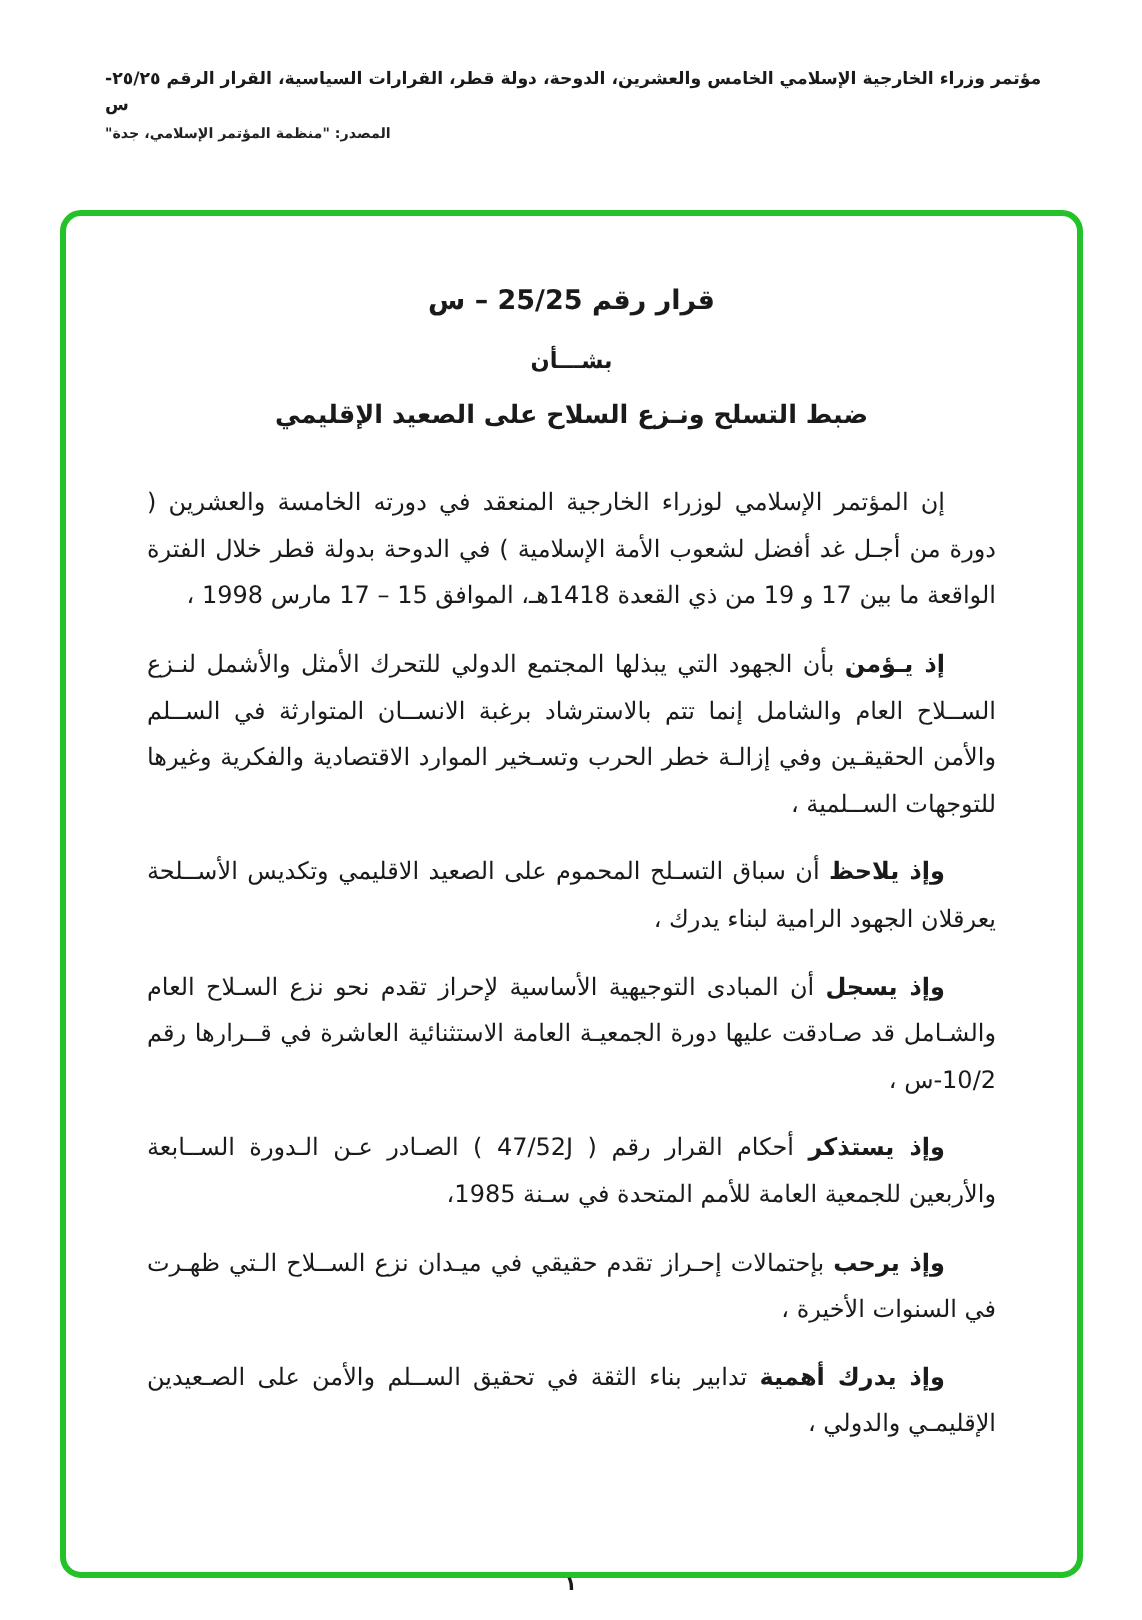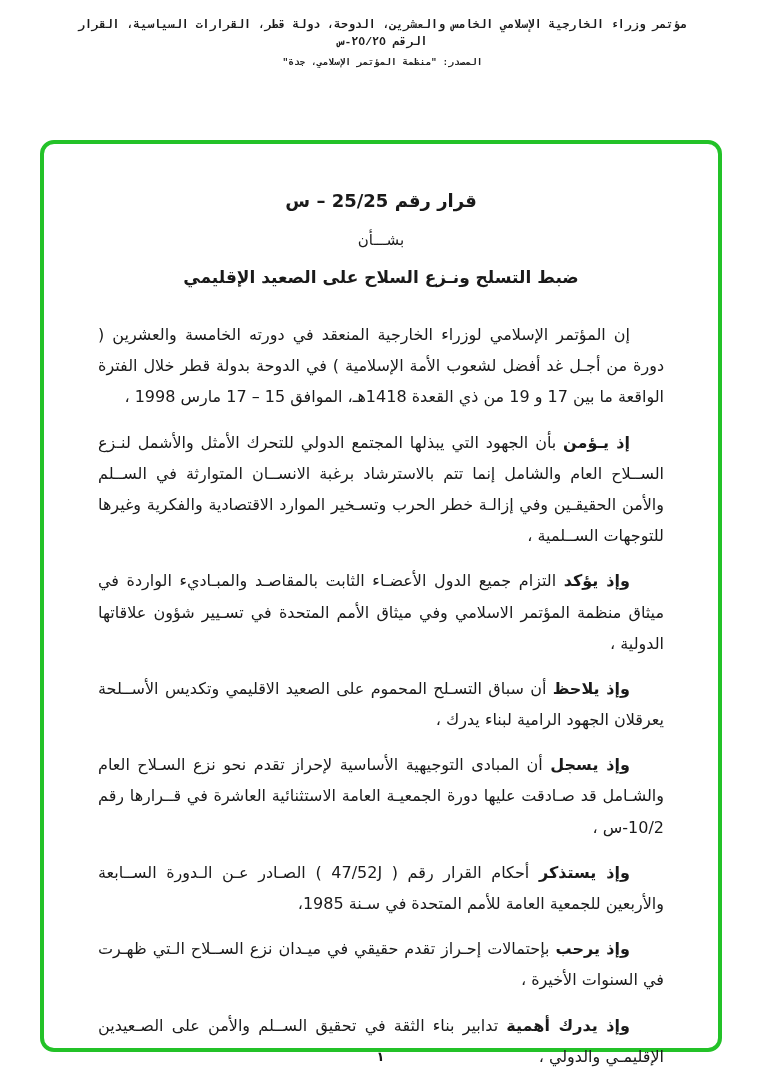--- a/index.html
+++ b/index.html
@@ -10,23 +10,22 @@
     width: 761px;
     height: 1080px;
     position: relative;
     background: #ffffff;
     font-family: "DejaVu Sans", sans-serif;
     color: #1a1a1a;
     overflow: hidden;
   }
   .page-header {
     direction: rtl;
-    text-align: center;
-    padding: 16px 66px 0 70px;
-    font-family: Liberation Mono, monospace;
+    text-align: left;
+    padding: 44px 66px 0 70px;
   }
   .header-line1 {
     font-size: 11.5px;
     font-weight: bold;
     line-height: 1.5;
   }
   .header-line2 {
     font-size: 9.5px;
     font-weight: bold;
     margin-top: 5px;
@@ -48,21 +47,21 @@
   .title-block {
     text-align: center;
   }
   .title-line1 {
     font-size: 18px;
     font-weight: bold;
     margin-top: 6px;
   }
   .title-line2 {
     font-size: 15px;
-    font-weight: normal;
+    font-weight: bold;
     margin-top: 20px;
     letter-spacing: 1px;
   }
   .title-line3 {
     font-size: 17px;
     font-weight: bold;
     margin-top: 18px;
   }
   .paragraphs {
     margin-top: 32px;
@@ -100,21 +99,20 @@
 <div class="doc-border" style="border-color: rgb(35, 194, 40); margin-top: 28px;">
   <div class="title-block">
     <div class="title-line1">قرار رقم 25/25 – س</div>
     <div class="title-line2">بشـــأن</div>
     <div class="title-line3">ضبط التسلح ونـزع السلاح على الصعيد الإقليمي</div>
   </div>
 
   <div class="paragraphs">
     <p class="para"><span class="lead"></span><span>إن المؤتمر الإسلامي لوزراء الخارجية المنعقد في دورته الخامسة والعشرين ( دورة من أجـل غد أفضل لشعوب الأمة الإسلامية ) في الدوحة بدولة قطر خلال الفترة الواقعة ما بين 17 و 19 من ذي القعدة 1418هـ، الموافق 15 – 17 مارس 1998 ،</span></p>
     <p class="para"><span class="lead">إذ يـؤمن</span><span> بأن الجهود التي يبذلها المجتمع الدولي للتحرك الأمثل والأشمل لنـزع الســلاح العام والشامل إنما تتم بالاسترشاد برغبة الانســان المتوارثة في الســلم والأمن الحقيقـين وفي إزالـة خطر الحرب وتسـخير الموارد الاقتصادية والفكرية وغيرها للتوجهات الســلمية ،</span></p>
-    <p class="para"><span class="lead">وإذ يؤكد</span><span> التزام جميع الدول الأعضـاء الثابت بالمقاصـد والمبـاديء الواردة في ميثاق منظمة المؤتمر الاسلامي وفي ميثاق الأمم المتحدة في تسـيير شؤون علاقاتها الدولية ،</span></p>
     <p class="para"><span class="lead">وإذ يلاحظ</span><span> أن سباق التسـلح المحموم على الصعيد الاقليمي وتكديس الأســلحة يعرقلان الجهود الرامية لبناء يدرك ،</span></p>
     <p class="para"><span class="lead">وإذ يسجل</span><span> أن المبادى التوجيهية الأساسية لإحراز تقدم نحو نزع السـلاح العام والشـامل قد صـادقت عليها دورة الجمعيـة العامة الاستثنائية العاشرة في قــرارها رقم 10/2-س ،</span></p>
     <p class="para"><span class="lead">وإذ يستذكر</span><span> أحكام القرار رقم ( 47/52J ) الصـادر عـن الـدورة الســابعة والأربعين للجمعية العامة للأمم المتحدة  في سـنة 1985،</span></p>
     <p class="para"><span class="lead">وإذ يرحب</span><span> بإحتمالات إحـراز تقدم حقيقي في ميـدان نزع الســلاح الـتي ظهـرت في السنوات الأخيرة ،</span></p>
     <p class="para"><span class="lead">وإذ يدرك أهمية</span><span> تدابير بناء الثقة في تحقيق الســلم والأمن على الصـعيدين الإقليمـي والدولي ،</span></p>
   </div>
 </div>
 
 <div class="page-number">١</div>
 

